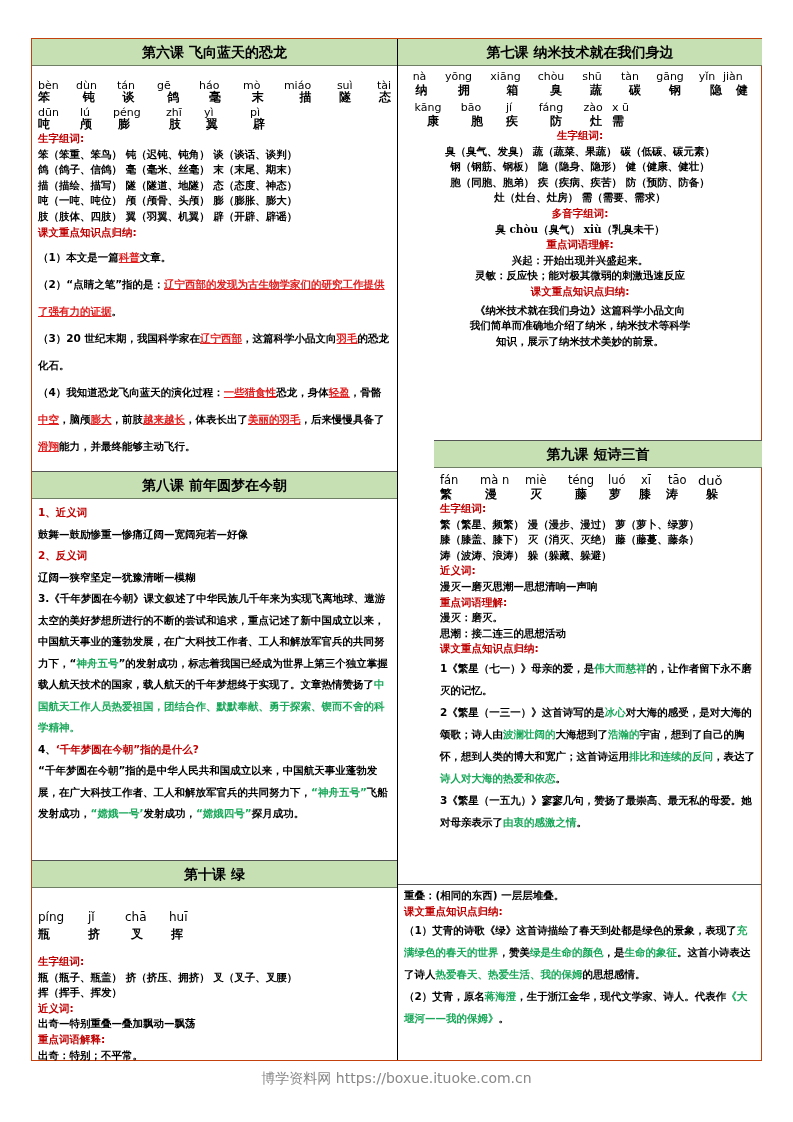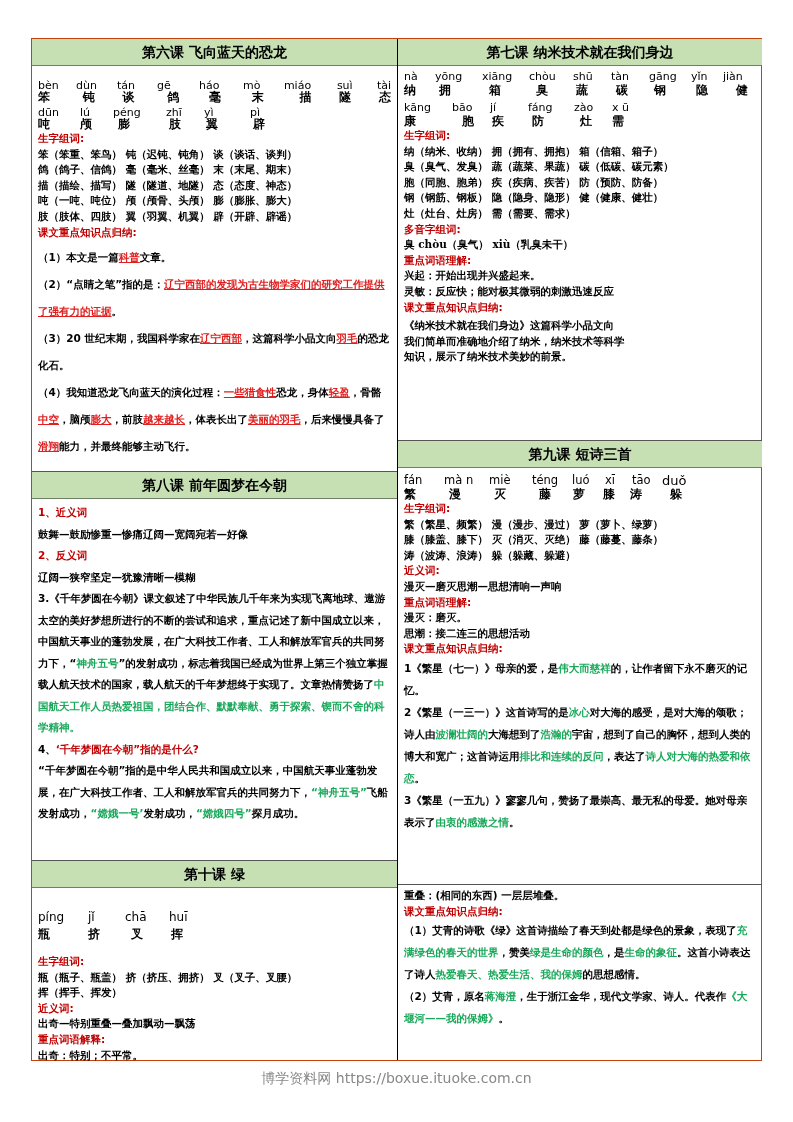--- a/index.html
+++ b/index.html
@@ -135,21 +135,21 @@
         <div class="rl">重点词语解释:</div>
         <div>出奇：特别；不平常。</div>
       </div>
     </div>
   </div>
 
   <div class="col right" style="height:1021px;">
 
     <div class="sec" style="top:0;height:401px;">
       <div class="hdr">第七课  纳米技术就在我们身边</div>
-      <div class="body" style="">
+      <div class="body" style="text-align:center;">
         <div class="py-row">
           <span style="width:31px">nà</span>
           <span style="width:47px">yōng</span>
           <span style="width:47px">xiāng</span>
           <span style="width:44px">chòu</span>
           <span style="width:38px">shū</span>
           <span style="width:38px">tàn</span>
           <span style="width:42px">gāng</span>
           <span style="width:32px">yǐn</span>
           <span>jiàn</span>
@@ -175,38 +175,37 @@
         </div>
         <div class="hz-row" style="margin-top:2px;">
           <span style="width:58px">康</span>
           <span style="width:30px">胞</span>
           <span style="width:40px">疾</span>
           <span style="width:48px">防</span>
           <span style="width:32px">灶</span>
           <span>需</span>
         </div>
         <div class="rl">生字组词:</div>
-        <div>纳（纳米、收纳） 拥（拥有、拥抱） 箱（信箱、箱子）</div>
         <div>臭（臭气、发臭） 蔬（蔬菜、果蔬） 碳（低碳、碳元素）</div>
+        <div>钢（钢筋、钢板） 隐（隐身、隐形） 健（健康、健壮）</div>
         <div>胞（同胞、胞弟） 疾（疾病、疾苦） 防（预防、防备）</div>
-        <div>钢（钢筋、钢板） 隐（隐身、隐形） 健（健康、健壮）</div>
         <div>灶（灶台、灶房） 需（需要、需求）</div>
         <div class="rl">多音字组词:</div>
         <div style="font-family:'DejaVu Serif',serif;">臭 chòu（臭气）    xiù（乳臭未干）</div>
         <div class="rl">重点词语理解:</div>
         <div>兴起：开始出现并兴盛起来。</div>
         <div>灵敏：反应快；能对极其微弱的刺激迅速反应</div>
         <div class="rl">课文重点知识点归纳:</div>
         <div style="margin-top:3px;">《纳米技术就在我们身边》这篇科学小品文向</div>
         <div>我们简单而准确地介绍了纳米，纳米技术等科学</div>
         <div>知识，展示了纳米技术美妙的前景。</div>
       </div>
     </div>
 
-    <div class="sec sep" style="top:401px;height:444px;">
+    <div class="sec sep" style="top:401px;height:444px;margin-left:36px;">
       <div class="hdr">第九课  短诗三首</div>
       <div class="body" style="padding-top:5px;">
         <div class="py-row" style="font-size:11.5px;">
           <span style="width:40px">fán</span>
           <span style="width:45px">mà n</span>
           <span style="width:43px">miè</span>
           <span style="width:40px">téng</span>
           <span style="width:33px">luó</span>
           <span style="width:27px">xī</span>
           <span style="width:30px">tāo</span>

